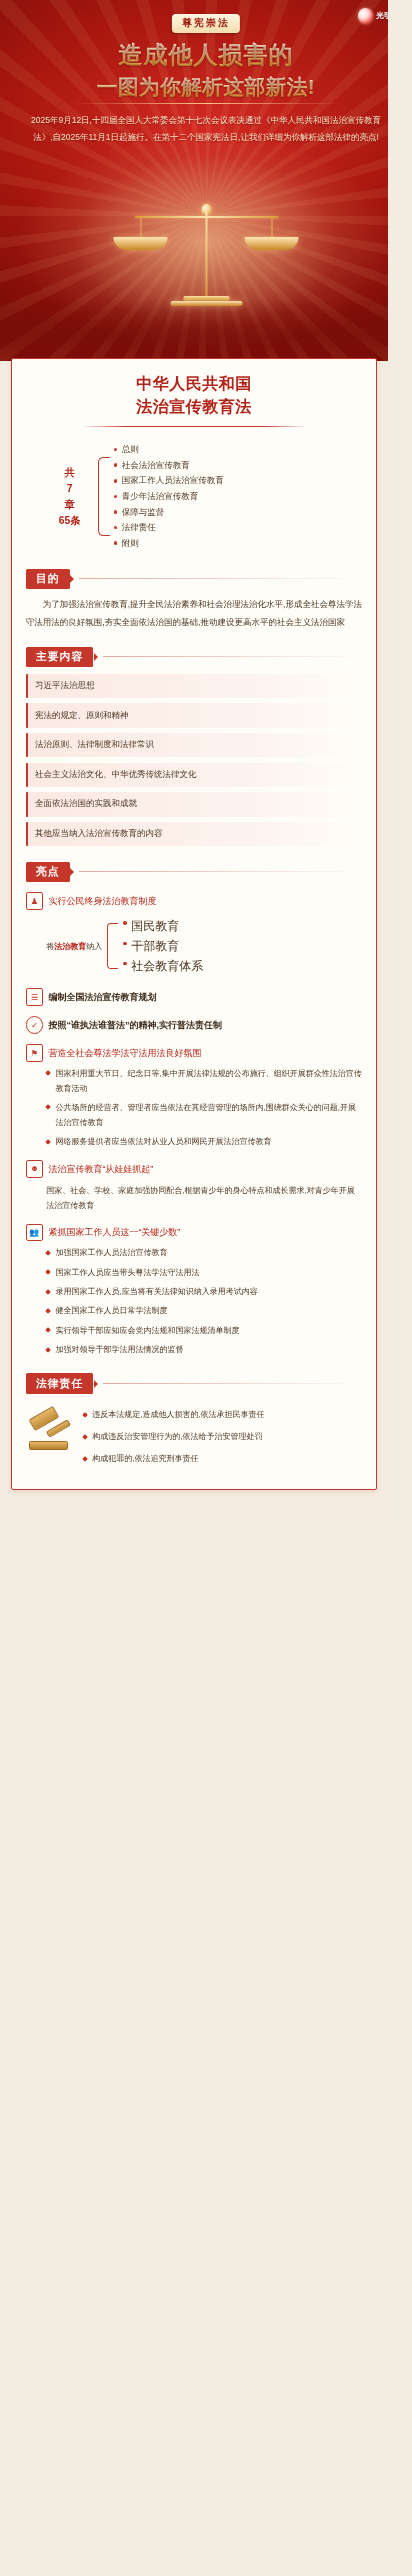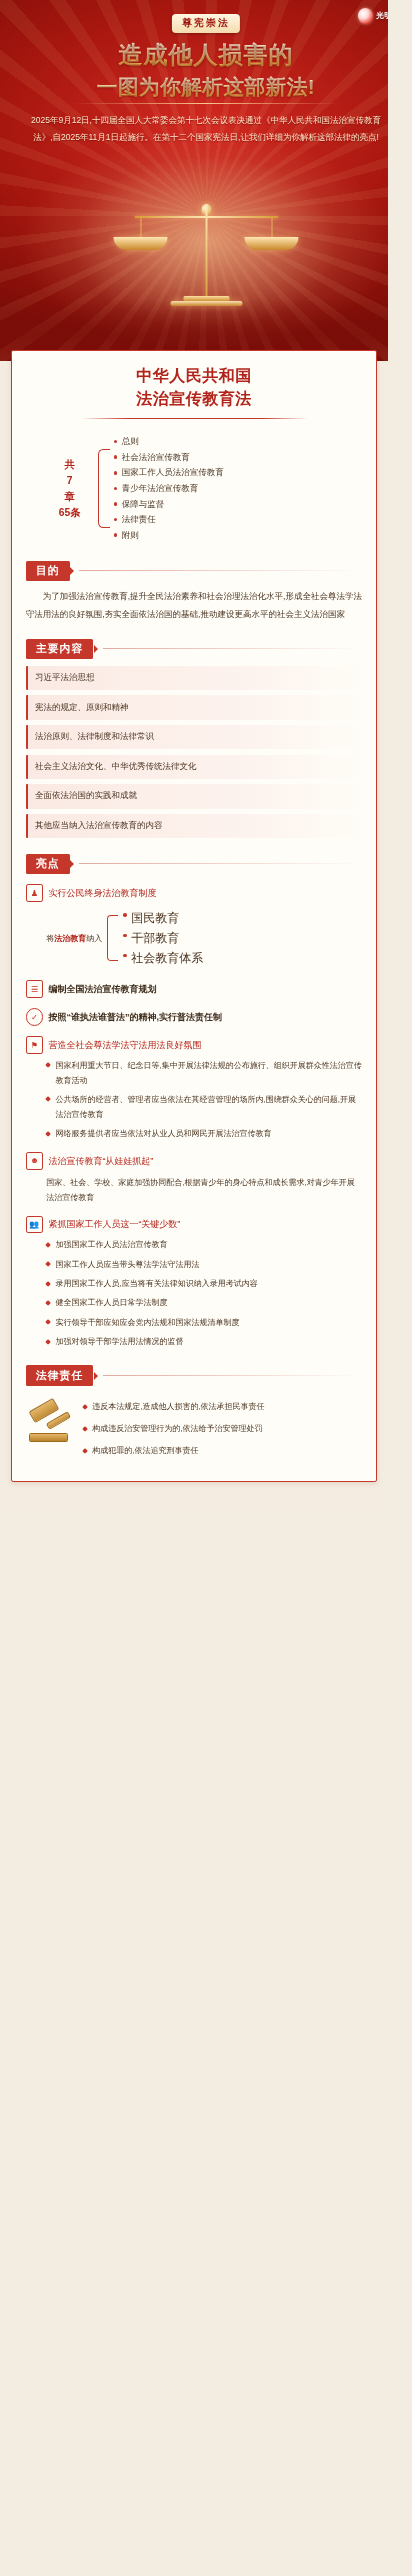--- a/index.html
+++ b/index.html
@@ -115,20 +115,21 @@
   .hero-fade{
     position:absolute;left:0;bottom:0;width:412px;height:62px;
     background:linear-gradient(180deg,rgba(140,18,12,0) 0%,rgba(120,14,9,.55) 60%,rgba(243,236,224,0) 100%);
   }
 
   
   .body-wrap{
     background:#f4ece0;
     padding:0 0 17.5px 0;
     position:relative;
+    margin-top:8px;
   }
   .card{
     margin:0 11.3px;
     background:#fffdf7;
     border:1px solid #c6372b;
     border-radius:2.1px;
     padding:13.4px 13.4px 15.5px 13.4px;
     position:relative;
     top:-11.3px;
     box-shadow:0 1.5px 5.2px rgba(120,60,30,.12);

